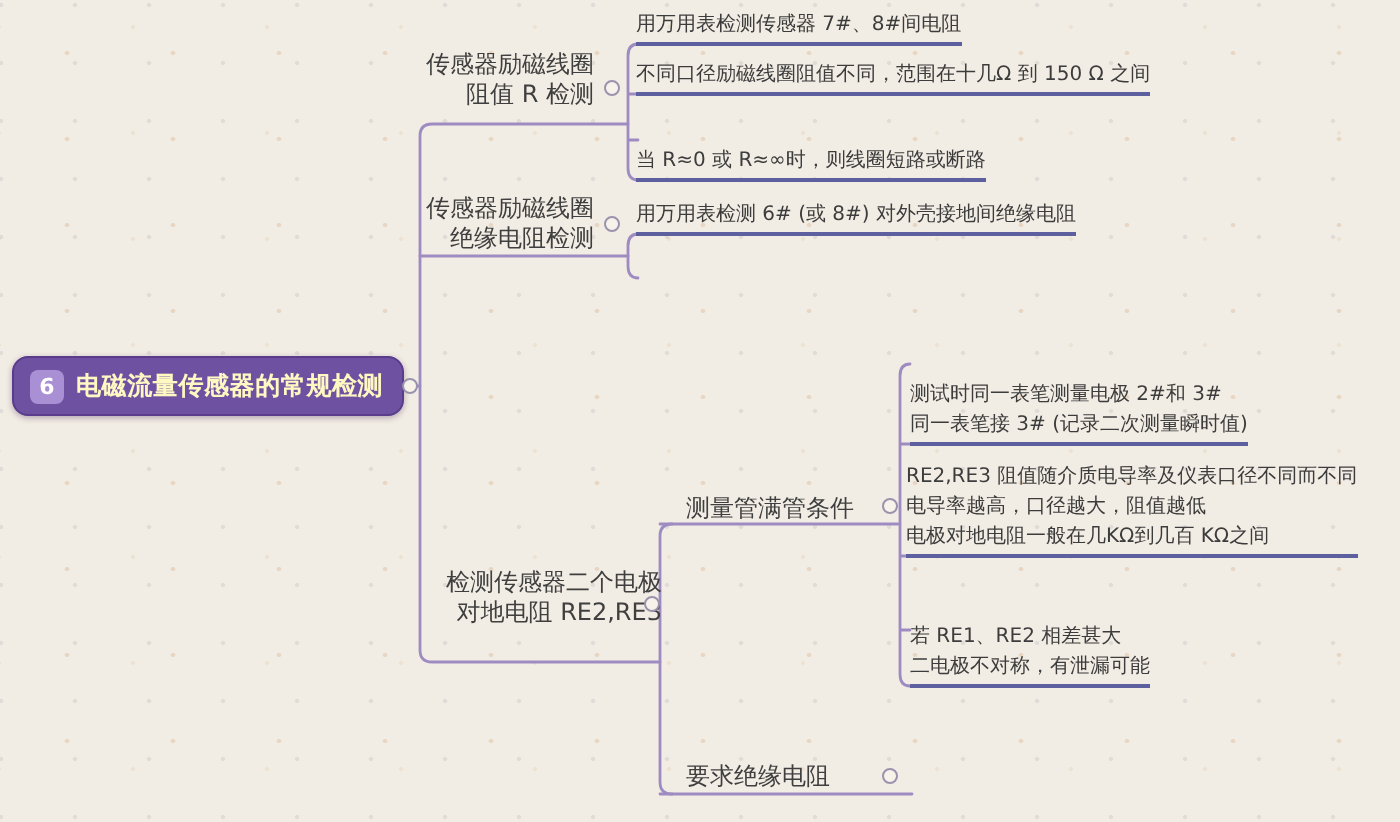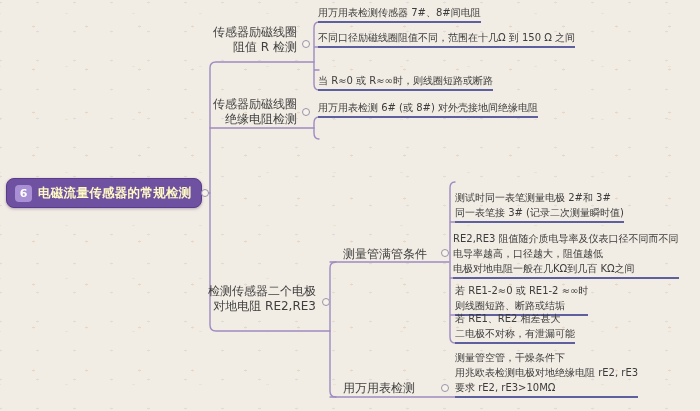--- a/index.html
+++ b/index.html
@@ -76,44 +76,39 @@
 
   <div class="root">
     <span class="badge">6</span>
     <span class="root-title">电磁流量传感器的常规检测</span>
   </div>
 
   <div class="blabel" style="left:213px;top:25px;">传感器励磁线圈
 阻值 R 检测</div>
   <div class="blabel" style="left:213px;top:97px;">传感器励磁线圈
 绝缘电阻检测</div>
-  <div class="blabel" style="left:208px;top:284px;">检测传感器二个电极
+  <div class="blabel" style="left:223px;top:284px;">检测传感器二个电极
 对地电阻 RE2,RE3</div>
   <div class="blabel" style="left:343px;top:247px;">测量管满管条件</div>
-  <div class="blabel" style="left:343px;top:381px;">用万用表检测</div>
+  <div class="blabel" style="left:343px;top:381px;">要求绝缘电阻</div>
 
   <div class="leaf" style="left:318px;top:5px;">用万用表检测传感器 7#、8#间电阻</div>
   <div class="leaf" style="left:318px;top:30px;">不同口径励磁线圈阻值不同，范围在十几Ω 到 150 Ω 之间</div>
   <div class="leaf" style="left:318px;top:53px;margin-top:20px;">当 R≈0 或 R≈∞时，则线圈短路或断路</div>
 
   <div class="leaf" style="left:318px;top:100px;">用万用表检测 6# (或 8#) 对外壳接地间绝缘电阻</div>
 
   <div class="leaf" style="left:455px;top:190px;">测试时同一表笔测量电极 2#和 3#
 同一表笔接 3# (记录二次测量瞬时值)</div>
   <div class="leaf" style="left:453px;top:231px;">RE2,RE3 阻值随介质电导率及仪表口径不同而不同
 电导率越高，口径越大，阻值越低
 电极对地电阻一般在几KΩ到几百 KΩ之间</div>
-  <div class="leaf" style="left:455px;top:283px;">若 RE1-2≈0 或 RE1-2 ≈∞时
-则线圈短路、断路或结垢</div>
   <div class="leaf" style="left:455px;top:311px;">若 RE1、RE2 相差甚大
 二电极不对称，有泄漏可能</div>
 
-  <div class="leaf" style="left:455px;top:350px;">测量管空管，干燥条件下
-用兆欧表检测电极对地绝缘电阻 rE2, rE3
-要求 rE2, rE3&gt;10MΩ</div>
 
   <div class="handle" style="left:201px;top:189px;"></div>
   <div class="handle" style="left:302px;top:40px;"></div>
   <div class="handle" style="left:302px;top:108px;"></div>
   <div class="handle" style="left:322px;top:298px;"></div>
   <div class="handle" style="left:441px;top:249px;"></div>
   <div class="handle" style="left:441px;top:384px;"></div>
 
 </div>
 

